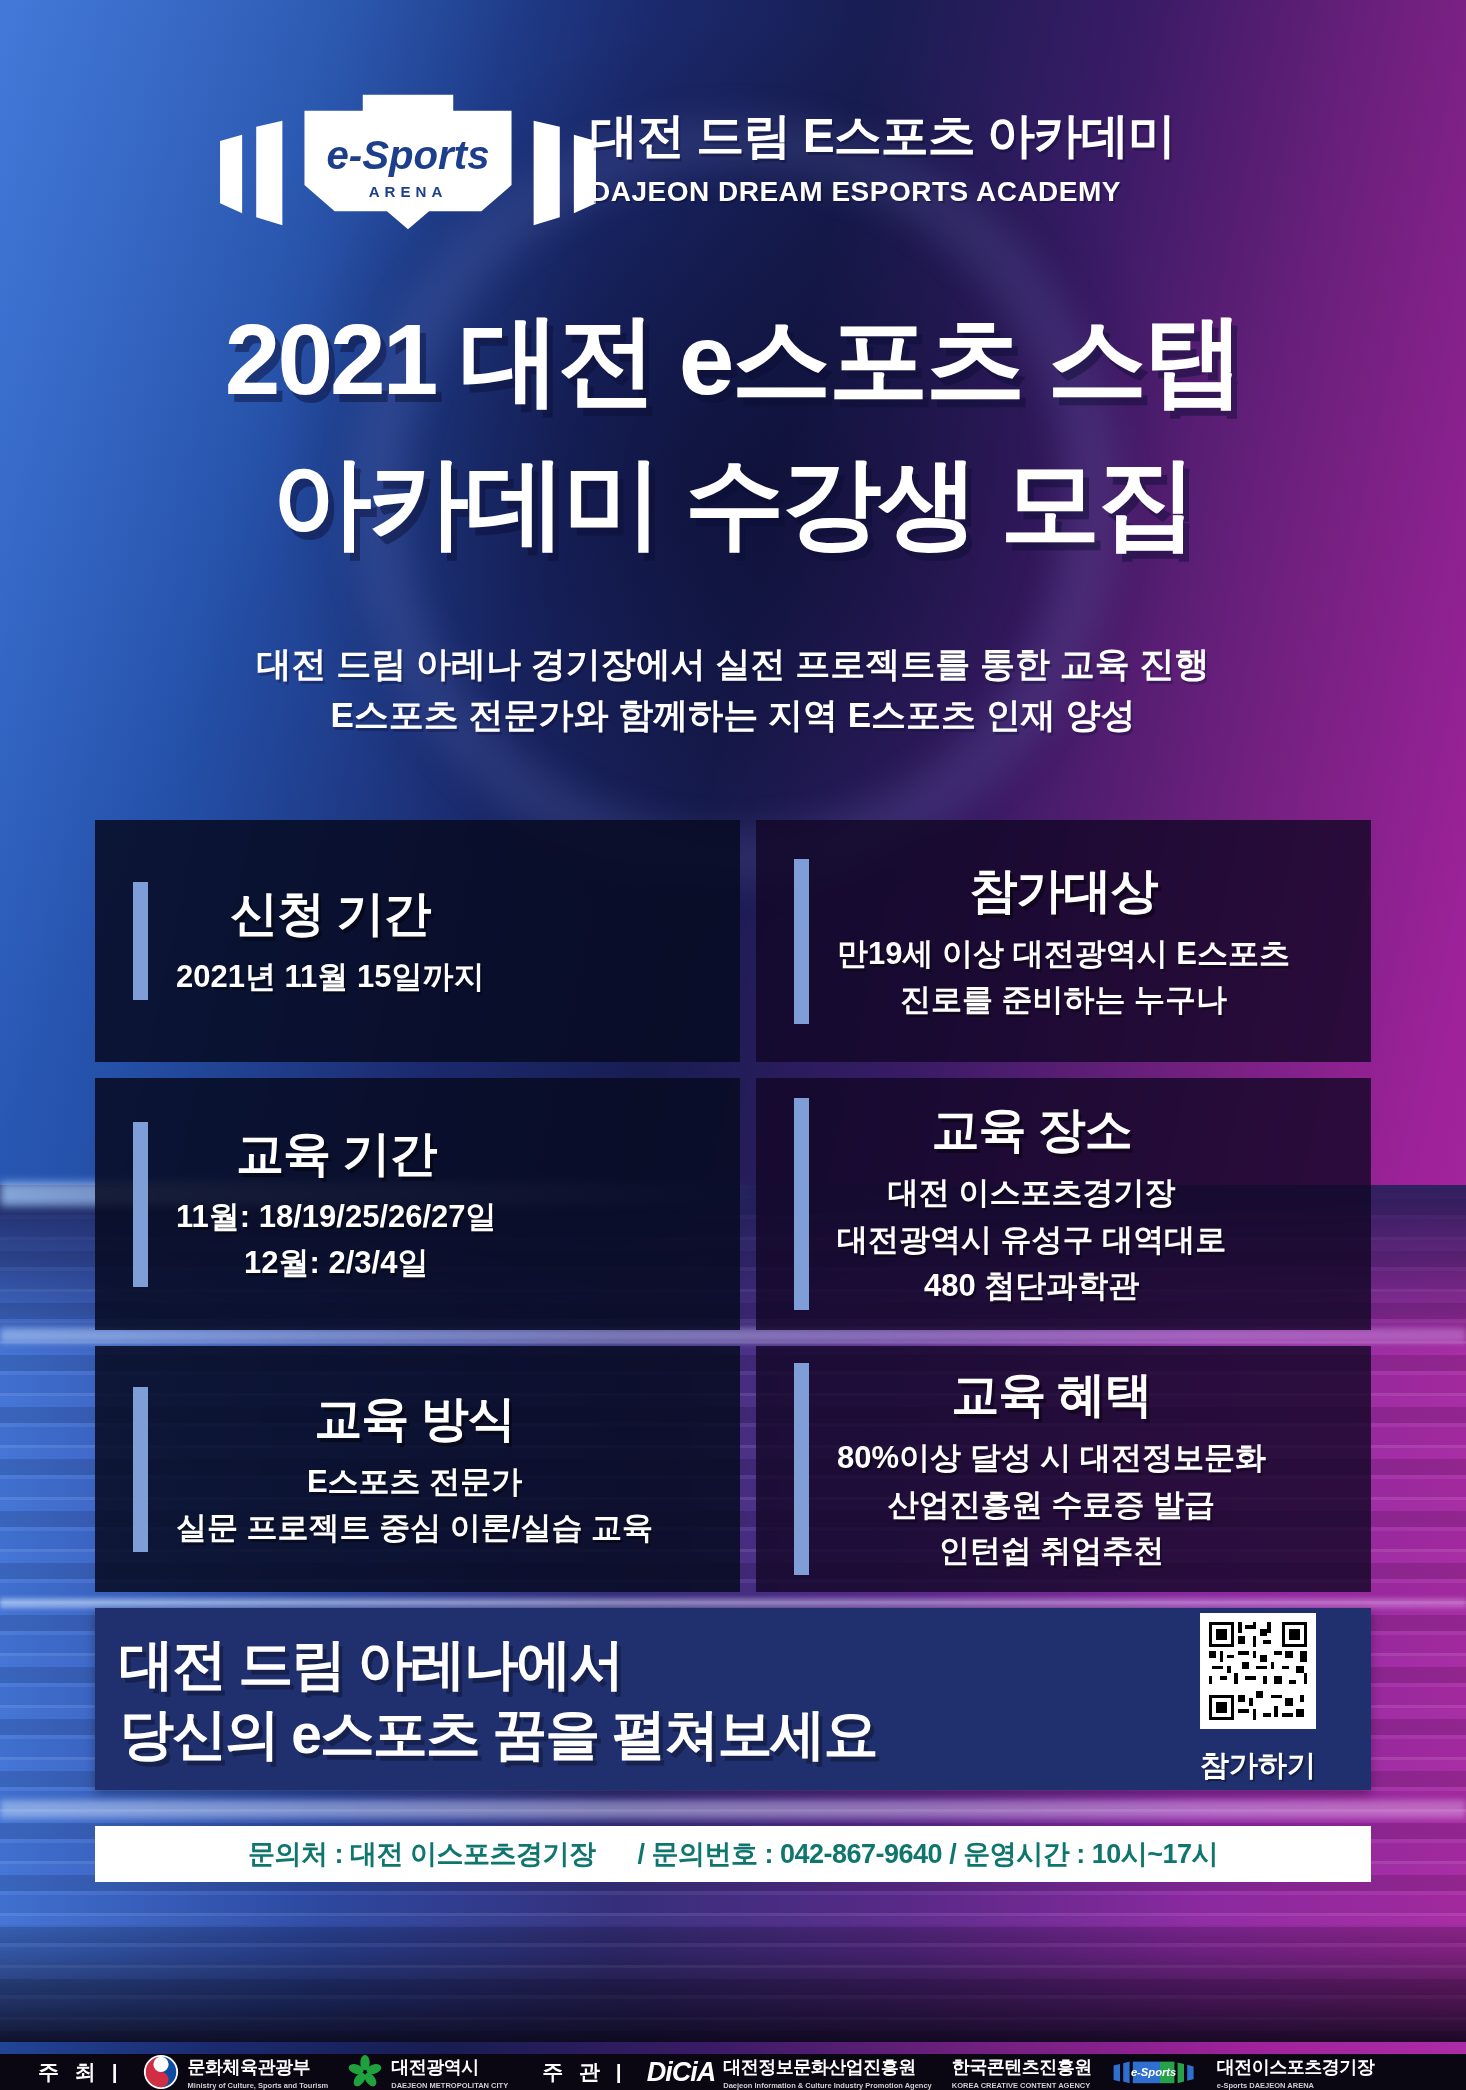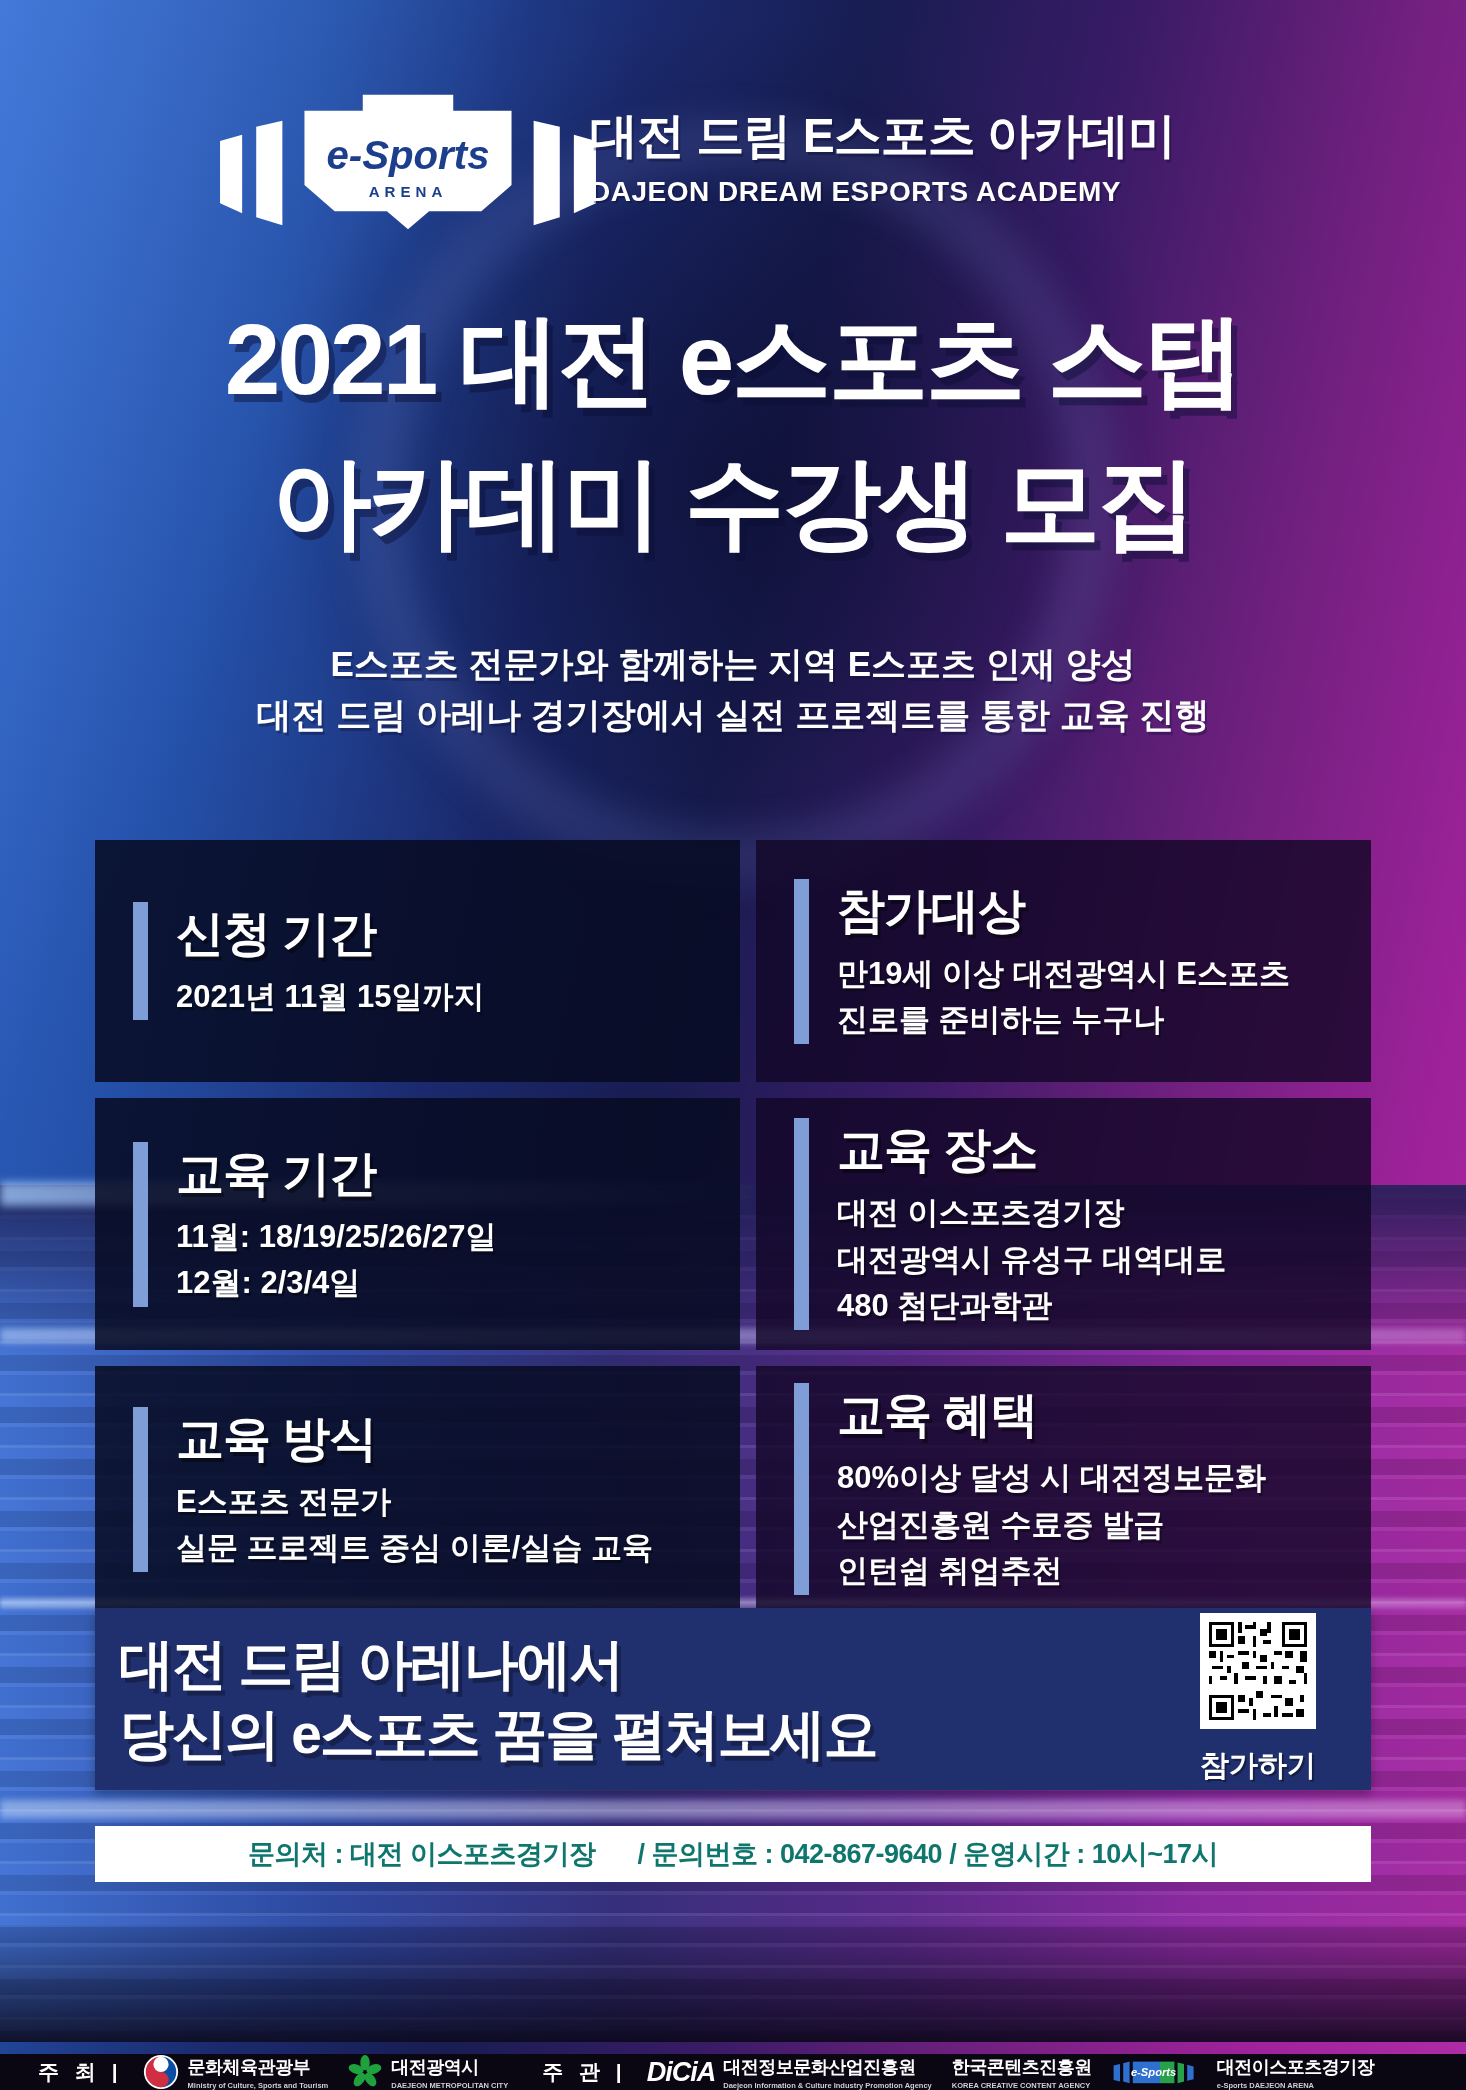--- a/index.html
+++ b/index.html
@@ -61,23 +61,23 @@
     color:#fff; font-weight:900; font-size:100px; line-height:1.43; letter-spacing:-3px;
     text-shadow:6px 8px 0 rgba(12,14,50,0.45);
   }
   .hero-sub {
     position:absolute; left:0; top:638px; width:1466px; text-align:center;
     color:#fff; font-weight:700; font-size:35px; line-height:1.47;
     text-shadow:2px 3px 0 rgba(12,14,50,0.35);
   }
   
   .cards {
-    position:absolute; left:95px; top:840px; width:1064px;
+    position:absolute; left:95px; top:820px; width:1064px;
     display:grid; grid-template-columns:645px 615px; grid-template-rows:242px 252px 246px;
-    column-gap:16px; row-gap:16px;
+    column-gap:16px; row-gap:16px;text-align:center;
   }
   .card { position:relative; display:flex; align-items:center; padding-left:38px; }
   .card:nth-child(odd)  { background:rgba(7,10,34,0.86); }
   .card:nth-child(even) { background:rgba(17,6,38,0.80); }
   .card-inner { display:flex; }
   .card-bar { width:15px; background:#7f9dd6; margin-right:28px; }
   .card-title {
     font-size:48px; font-weight:900; color:#fff; letter-spacing:-1px;
     margin-bottom:8px; text-shadow:3px 4px 0 rgba(0,0,0,0.4);
   }
@@ -150,22 +150,22 @@
   <div class="header-titles">
     <div class="header-ko">대전 드림 E스포츠 아카데미</div>
     <div class="header-en">DAJEON DREAM ESPORTS ACADEMY</div>
   </div>
 
   <div class="hero-title">
     <div>2021 대전 e스포츠 스탭</div>
     <div>아카데미 수강생 모집</div>
   </div>
   <div class="hero-sub">
+    <div>대전 드림 아레나 경기장에서 실전 프로젝트를 통한 교육 진행</div>
     <div>E스포츠 전문가와 함께하는 지역 E스포츠 인재 양성</div>
-    <div>대전 드림 아레나 경기장에서 실전 프로젝트를 통한 교육 진행</div>
   </div>
 
   <div class="cards">
 
     <div class="card">
       <div class="card-inner">
         <div class="card-bar"></div>
         <div>
           <div class="card-title">신청 기간</div>
           <div class="card-line">2021년 11월 15일까지</div>

